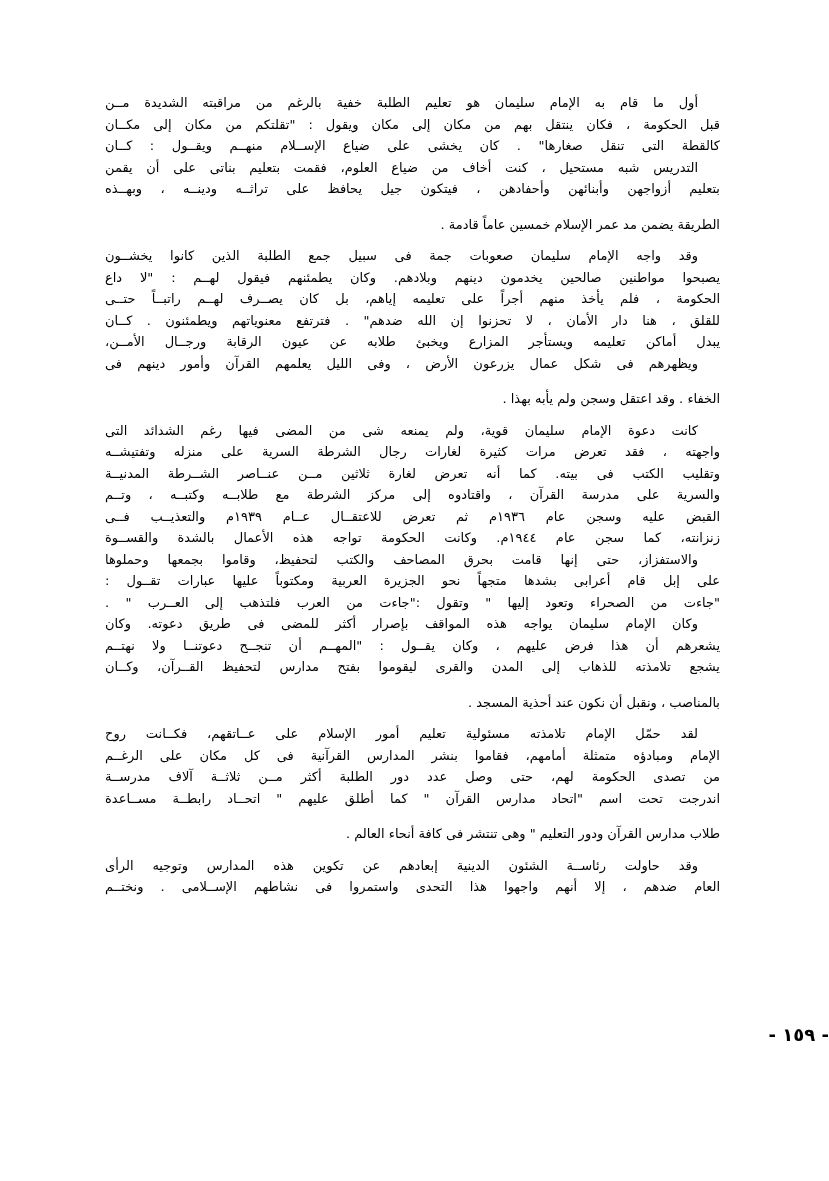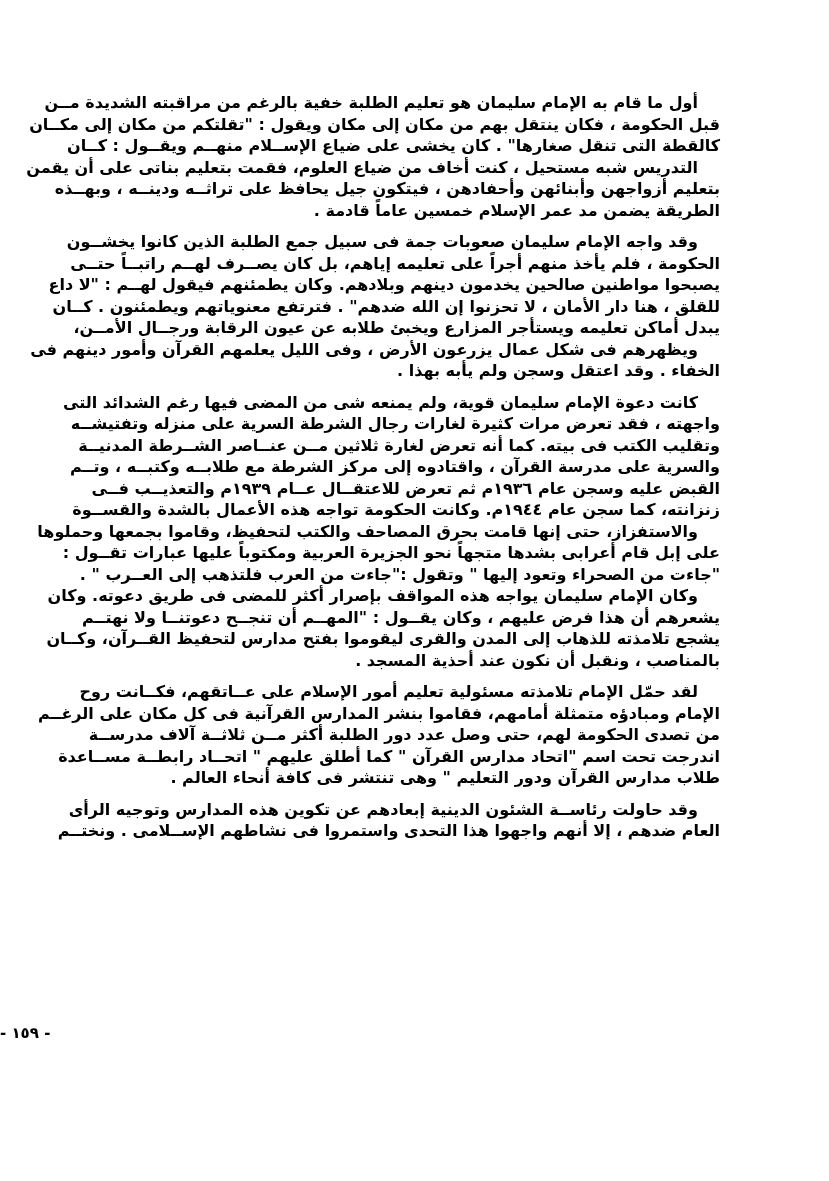--- a/index.html
+++ b/index.html
@@ -20,65 +20,66 @@
       left: 105px;
       top: 92px;
       width: 615px;
       direction: rtl;
     }
     .para {
       margin: 0 0 10px 0;
     }
     .line {
       display: block;
-      font-size: 16px;
+      font-size: 13px;
       line-height: 21.5px;
       height: 21.5px;
       white-space: nowrap;
       text-align: justify;
       text-align-last: justify;
-      font-weight: bold;
+      font-weight: normal;
       letter-spacing: 0;
     }
     .line.first {
       padding-right: 22px;
     }
     .line.last {
       text-align-last: right;
+      margin-top: 14px;
     }
     .page-number {
       position: absolute;
       left: 0;
       width: 829px;
       top: 1024px;
-      text-align: left;
+      text-align: right;
       direction: rtl;
-      font-size: 15px;
+      font-size: 18px;
       font-weight: bold;
       font-family: "DejaVu Sans", sans-serif;
     }
   </style>
 </head>
 <body>
 
 <div class="page">
 
   <div class="para">
     <span class="line first">أول ما قام به الإمام سليمان هو تعليم الطلبة خفية بالرغم من مراقبته الشديدة مــن</span>
     <span class="line">قبل الحكومة ، فكان ينتقل بهم من مكان إلى مكان ويقول : "تقلتكم من مكان إلى مكــان</span>
     <span class="line">كالقطة التى تنقل صغارها" . كان يخشى على ضياع الإســلام منهــم ويقــول : كــان</span>
     <span class="line first">التدريس شبه مستحيل ، كنت أخاف من ضياع العلوم، فقمت بتعليم بناتى على أن يقمن</span>
     <span class="line">بتعليم أزواجهن وأبنائهن وأحفادهن ، فيتكون جيل يحافظ على تراثــه ودينــه ، وبهــذه</span>
     <span class="line last">الطريقة يضمن مد عمر الإسلام خمسين عاماً قادمة .</span>
   </div>
 
   <div class="para">
     <span class="line first">وقد واجه الإمام سليمان صعوبات جمة فى سبيل جمع الطلبة الذين كانوا يخشــون</span>
+    <span class="line">يصبحوا مواطنين صالحين يخدمون دينهم وبلادهم. وكان يطمئنهم فيقول لهــم : "لا داع</span>
     <span class="line">الحكومة ، فلم يأخذ منهم أجراً على تعليمه إياهم، بل كان يصــرف لهــم راتبــاً حتــى</span>
-    <span class="line">يصبحوا مواطنين صالحين يخدمون دينهم وبلادهم. وكان يطمئنهم فيقول لهــم : "لا داع</span>
     <span class="line">للقلق ، هنا دار الأمان ، لا تحزنوا إن الله ضدهم" . فترتفع معنوياتهم ويطمئنون . كــان</span>
     <span class="line">يبدل أماكن تعليمه ويستأجر المزارع ويخبئ طلابه عن عيون الرقابة ورجــال الأمــن،</span>
     <span class="line first">ويظهرهم فى شكل عمال يزرعون الأرض ، وفى الليل يعلمهم القرآن وأمور دينهم فى</span>
     <span class="line last">الخفاء . وقد اعتقل وسجن ولم يأبه بهذا .</span>
   </div>
 
   <div class="para">
     <span class="line first">كانت دعوة الإمام سليمان قوية، ولم يمنعه شى من المضى فيها رغم الشدائد التى</span>
     <span class="line">واجهته ، فقد تعرض مرات كثيرة لغارات رجال الشرطة السرية على منزله وتفتيشــه</span>
     <span class="line">وتقليب الكتب فى بيته. كما أنه تعرض لغارة ثلاثين مــن عنــاصر الشــرطة المدنيــة</span>

